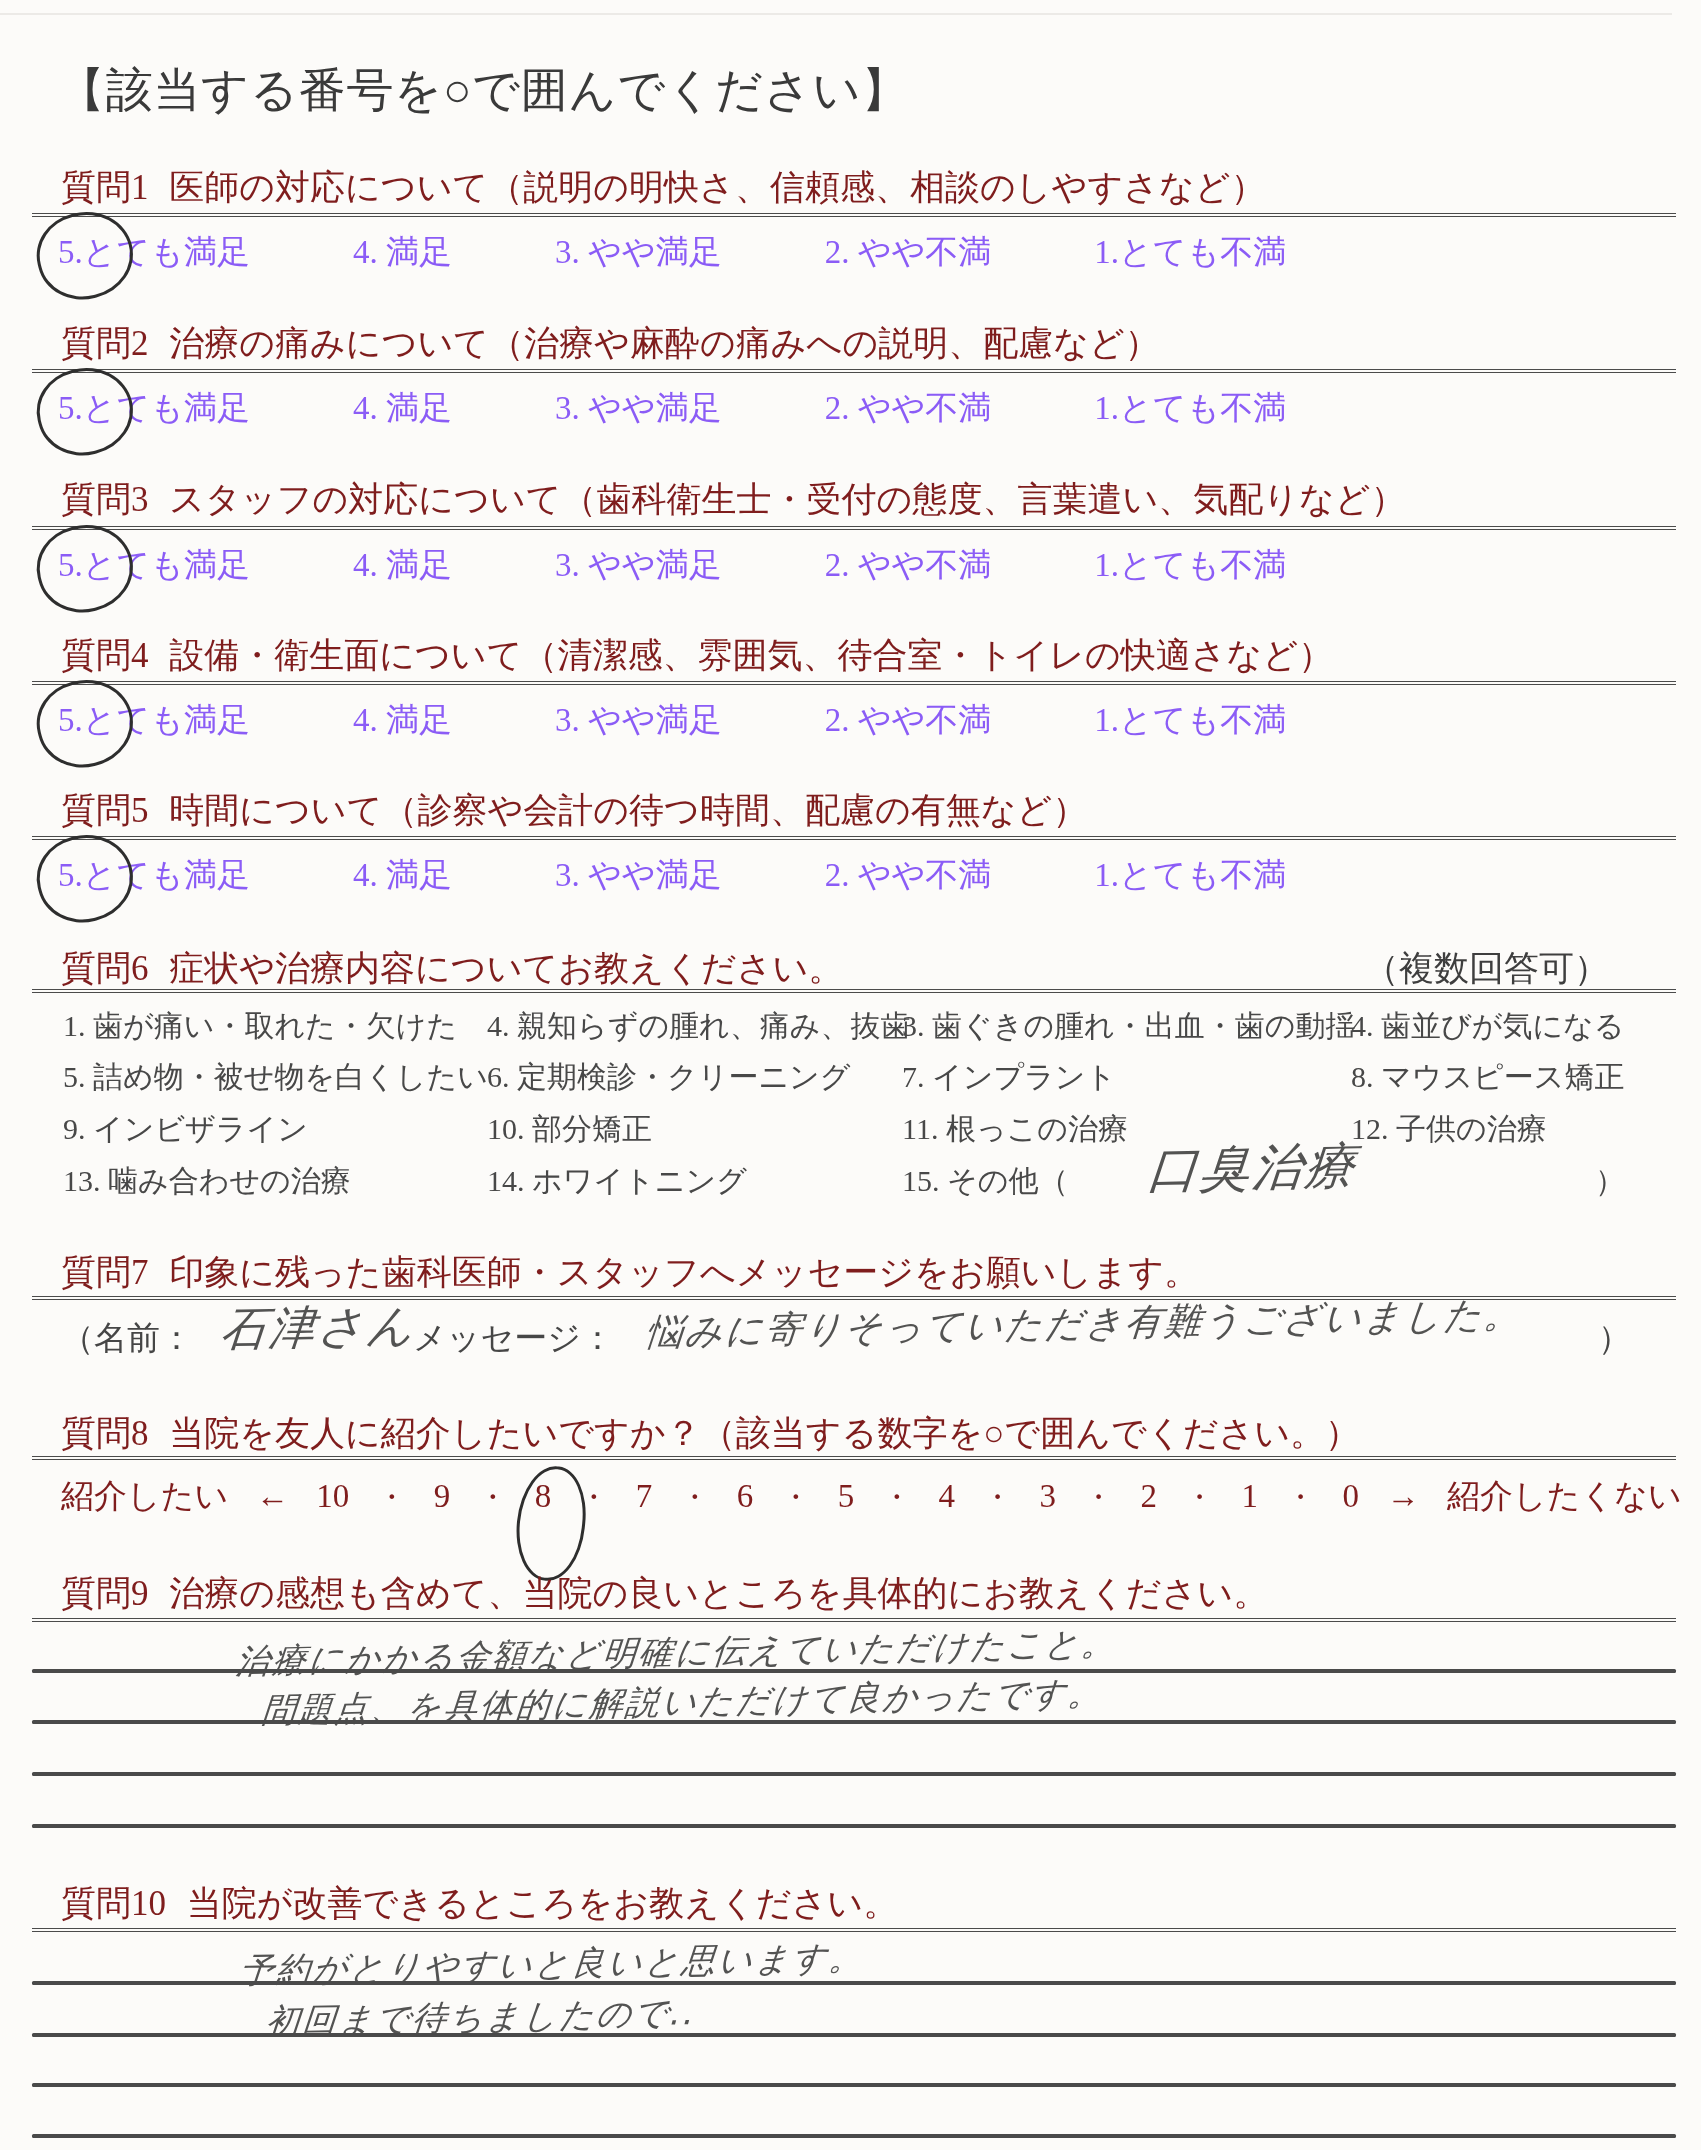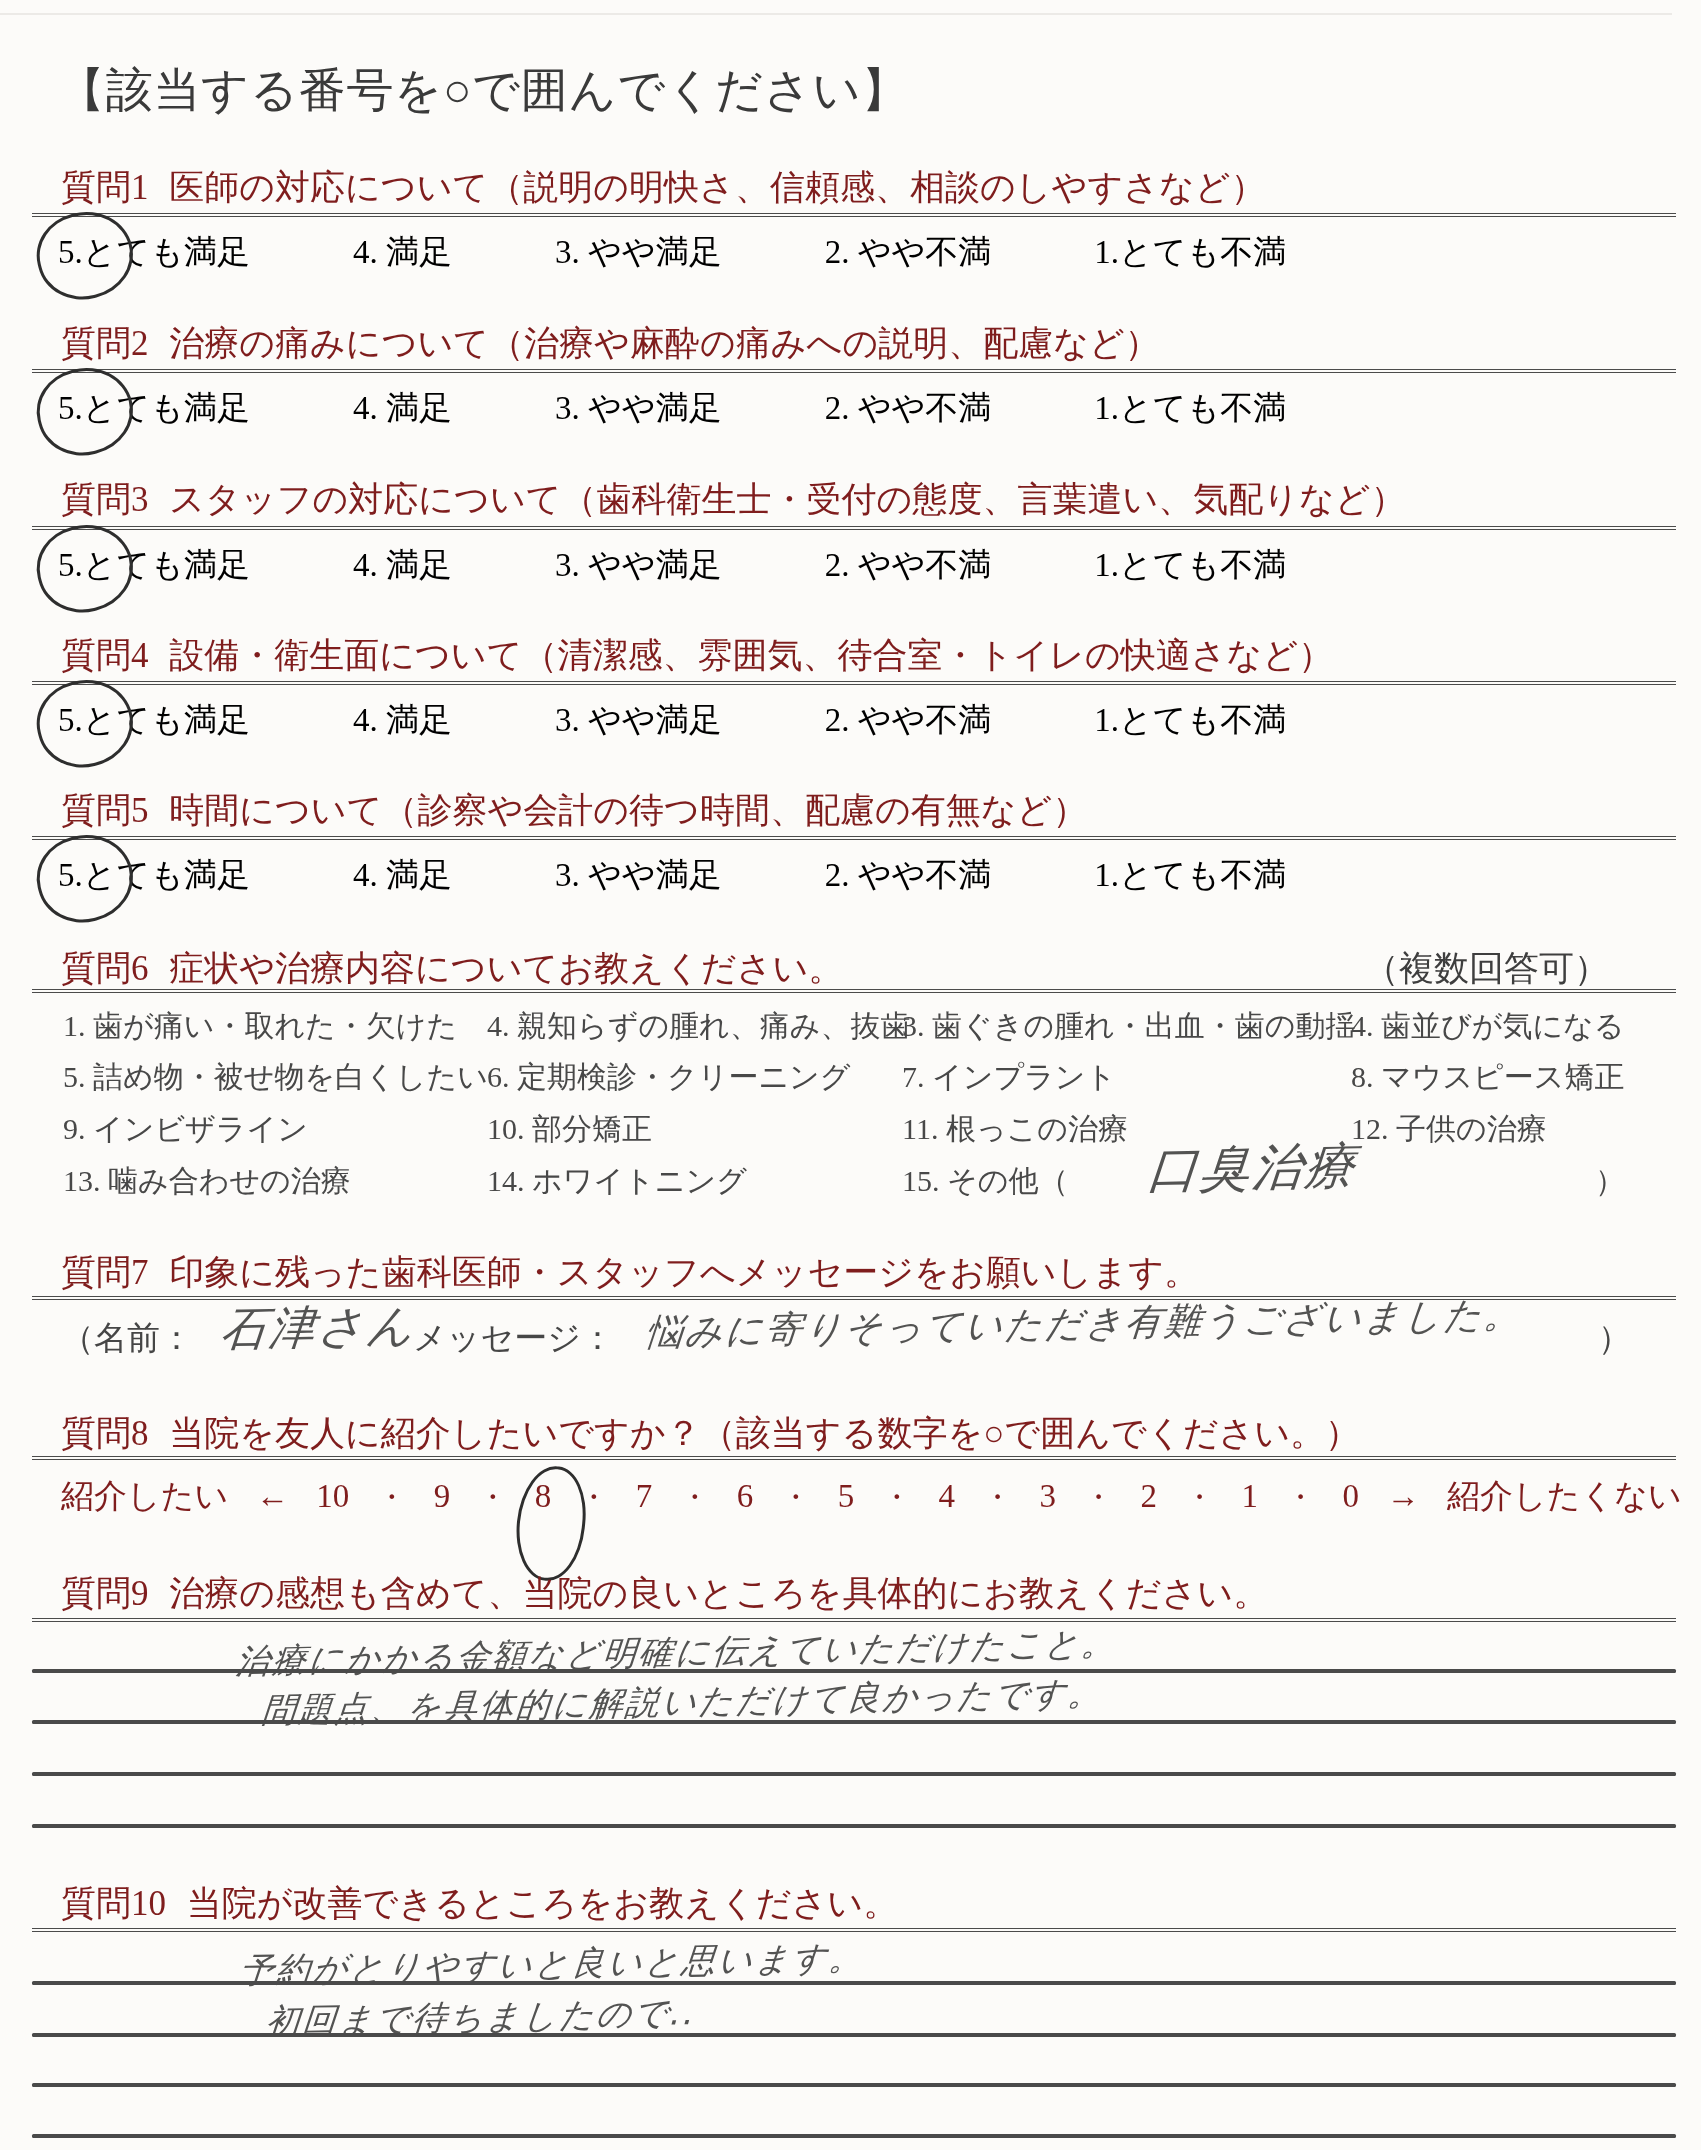--- a/index.html
+++ b/index.html
@@ -11,21 +11,21 @@
     font-family:"Liberation Serif","DejaVu Serif",serif;
     color:#474747;
     overflow:hidden;
   }
   .scanline{position:absolute;left:0;right:29.5px;top:13.3px;height:2.2px;background:#eceae7;}
   .title{position:absolute;left:58px;top:59px;font-size:47px;color:#3a3a3a;white-space:nowrap;letter-spacing:0.7px;}
   .qheader{position:absolute;left:61px;font-size:35px;color:#7f1d1d;white-space:nowrap;}
   .qlabel{display:inline-block;margin-right:20.7px;}
   .rule{position:absolute;left:32px;right:25px;height:2.2px;border-top:1.5px solid #4b4b4b;border-bottom:1.5px solid #4b4b4b;}
   .ansline{position:absolute;left:32px;right:25px;height:3.7px;background:#4a4a4a;border-radius:1.5px;}
-  .optrow{position:absolute;left:58px;right:148px;display:flex;gap:103px;font-size:33px;color:#000000;white-space:nowrap;}
+  .optrow{position:absolute;left:58px;right:148px;display:flex;gap:103px;font-size:33px;color:#8b5cf6;white-space:nowrap;}
   .opt{position:relative;display:inline-block;}
   .hcircle{
     position:absolute;left:-20.7px;top:-17.7px;width:90px;height:81px;
     border:3.7px solid #2e2e2e;border-radius:48% 52% 50% 50%;
     transform:rotate(-14deg);
   }
   .q6cell{position:absolute;font-size:30px;color:#484848;white-space:nowrap;}
   .q6note{position:absolute;left:1364px;font-size:35px;color:#3e3e3e;white-space:nowrap;}
   .hand{
     position:absolute;

